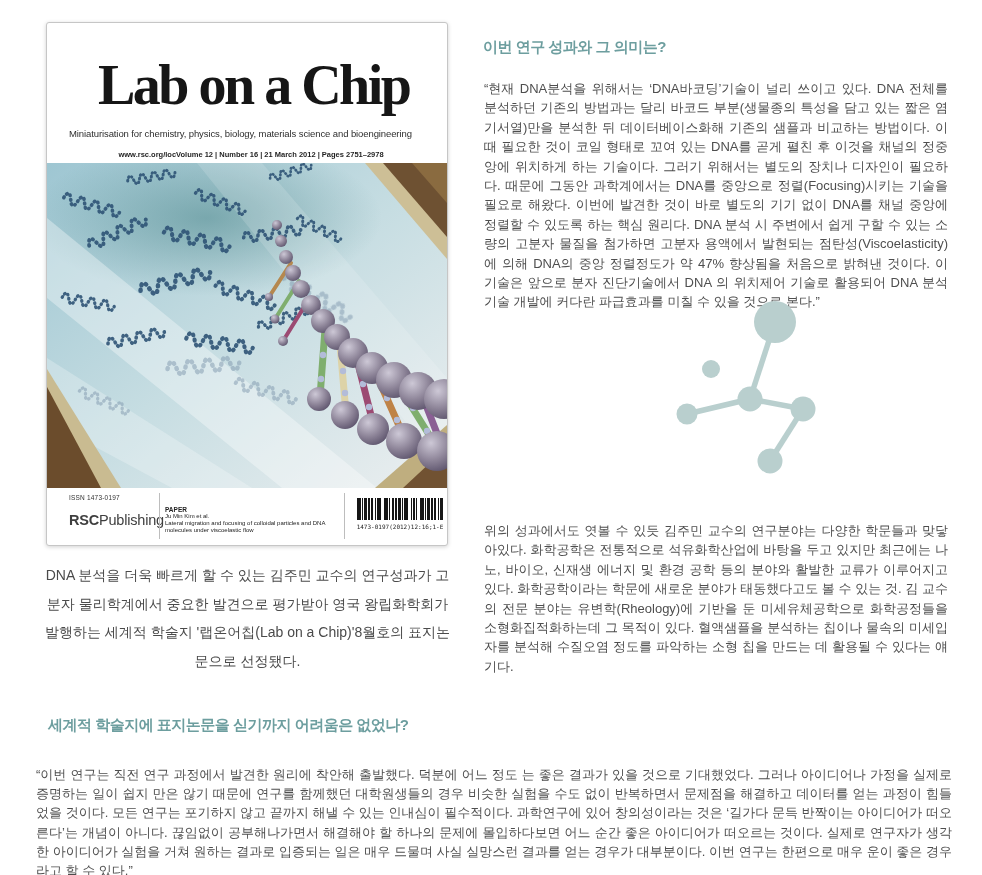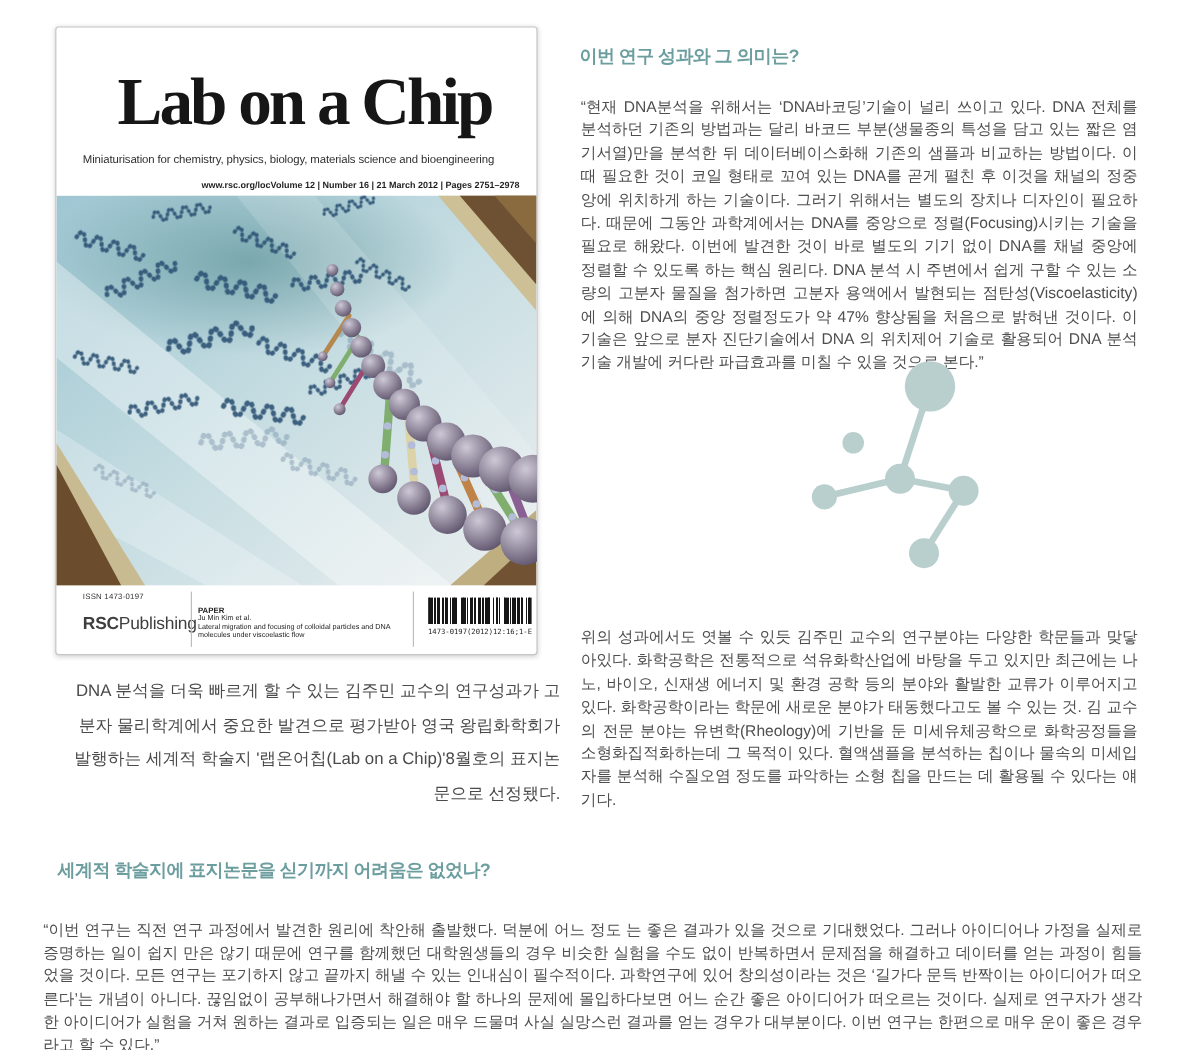--- a/index.html
+++ b/index.html
@@ -21,21 +21,21 @@
     font-family:"Liberation Serif","DejaVu Serif",serif;
     font-weight:bold;font-size:56px;line-height:1;letter-spacing:-2.5px;
     color:#161616;white-space:nowrap;margin-left:29px;
   }
   .cover-subtitle{
     position:absolute;left:22px;top:105px;width:366px;
     font-size:9.5px;font-weight:normal;color:#2e2e2e;letter-spacing:-0.1px;
   }
   .cover-meta{
     position:absolute;left:22px;right:14px;top:127px;
-    display:flex;justify-content:flex-end;
+    display:flex;justify-content:center;
     font-size:7.5px;font-weight:bold;color:#1f1f1f;
   }
   .cover-art{position:absolute;left:0;top:140px;width:400px;height:325px;display:block;}
   .cover-issn{position:absolute;left:22px;top:471px;font-size:6.5px;color:#333;letter-spacing:.2px;}
   .cover-publisher{position:absolute;left:22px;top:489px;font-size:14.5px;color:#3e3e3e;letter-spacing:-0.2px;white-space:nowrap;}
   .cover-publisher .b{font-weight:bold;text-align:right;}
   .cover-divider{position:absolute;top:470px;width:1px;height:46px;background:#bdbdbd;}
   .d1{left:112px;} .d2{left:297px;}
   .cover-paper{position:absolute;left:118px;top:483px;width:172px;font-size:6px;line-height:7px;color:#222;}
   .cover-paper .lbl{font-weight:bold;font-size:6.5px;}
@@ -46,22 +46,22 @@
       repeating-linear-gradient(90deg,#161616 0 2px,transparent 2px 7px);
   }
   .barcode-num{
     position:absolute;left:306px;top:500px;width:94px;text-align:center;
     font-family:"DejaVu Sans Mono","Liberation Mono",monospace;
     font-size:6px;color:#222;letter-spacing:0;
   }
 
   
   .cover-caption{
-    position:absolute;left:52px;top:561px;width:415px;
-    font-size:14px;line-height:28.5px;color:#4a4a4a;text-align:right;
+    position:absolute;left:40px;top:561px;width:415px;
+    font-size:14px;line-height:28.5px;color:#4a4a4a;text-align:center;
   }
 
   
   .heading{
     font-weight:bold;color:var(--color-accent,#6d9e9f);
     font-size:15px;letter-spacing:-0.5px;white-space:nowrap;
   }
   .h-top{position:absolute;left:483px;top:26px;}
   .h-bottom{position:absolute;left:48px;top:704px;text-align:center;}
   .body-par{

